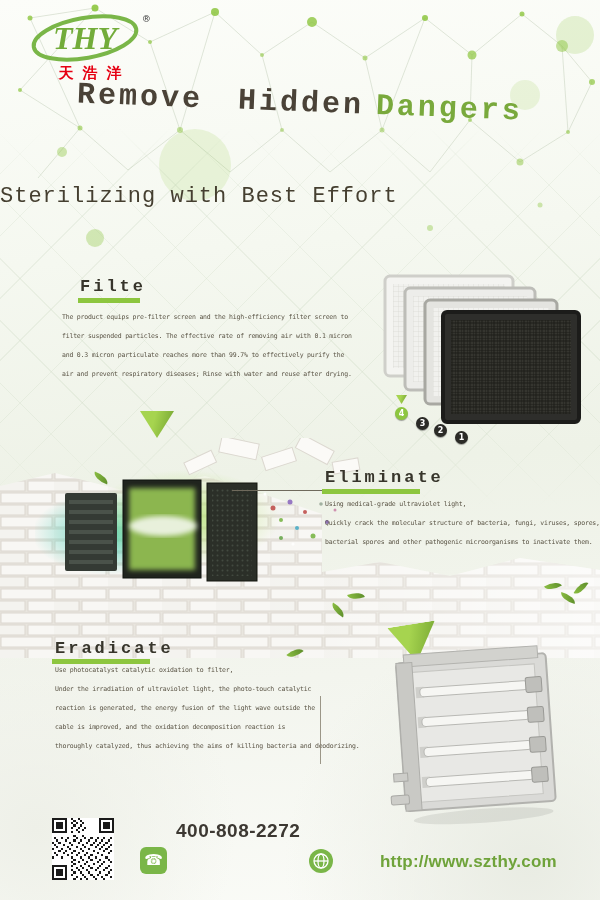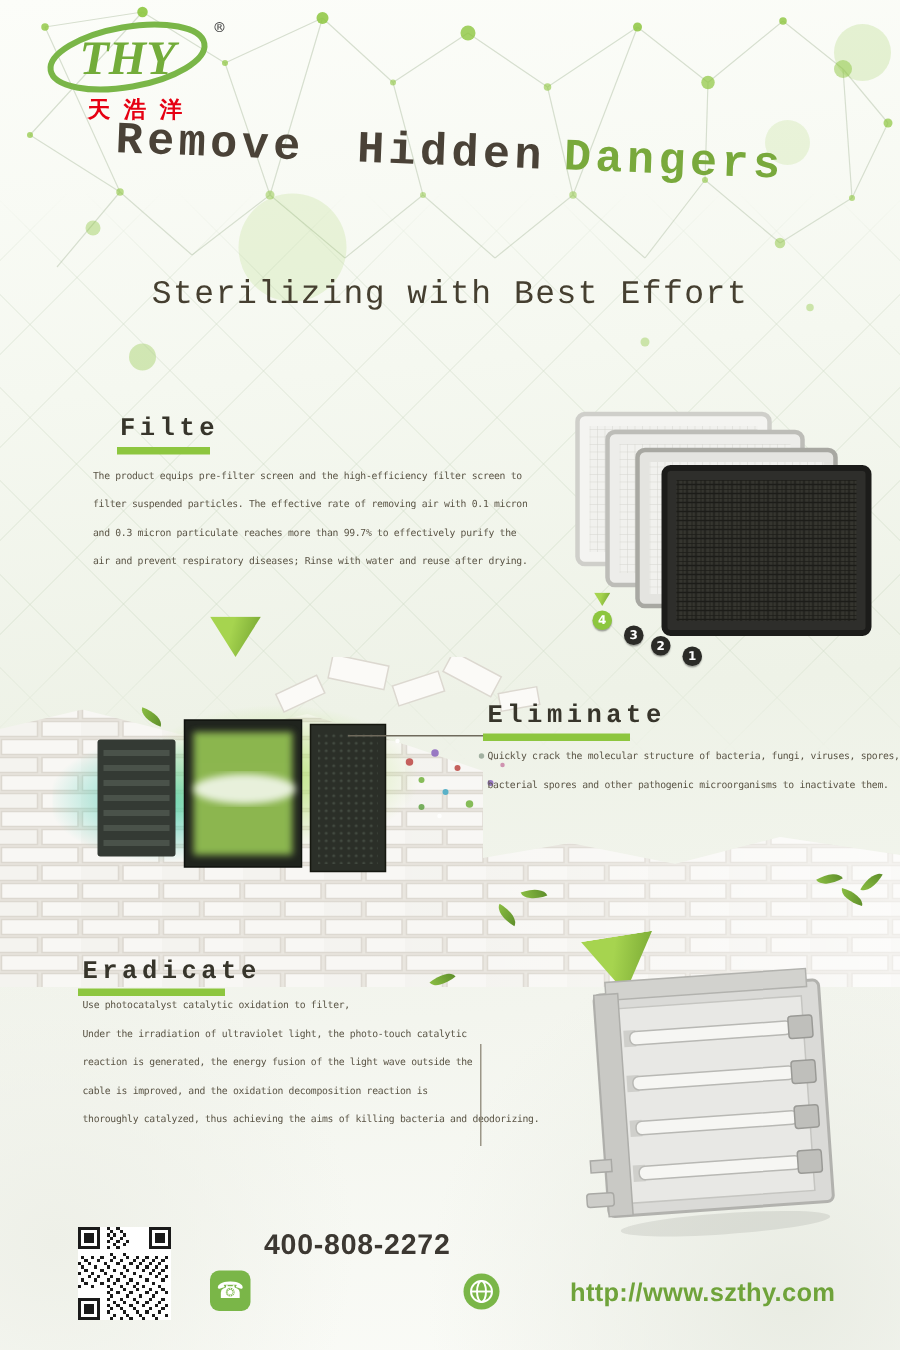--- a/index.html
+++ b/index.html
@@ -32,21 +32,21 @@
   }
   
   .hero-title{
     position:absolute; left:0; top:86px; width:600px; text-align:center;
     transform:rotate(2.2deg);
     font-family:"Liberation Mono",monospace; font-weight:700;
     font-size:30px; letter-spacing:3px; word-spacing:14px; color:#4a4237;
   }
   .hero-title .t2{ color:#79a93c; margin-left:12px; }
   .hero-sub{
-    position:absolute; left:0; top:184px; width:600px; text-align:center;
+    position:absolute; left:0; top:184px; width:600px; text-align:left;
     font-family:"Liberation Mono",monospace; font-size:22px; color:#453f30; letter-spacing:1px;
   }
   
   .sec-title{
     position:absolute; font-family:"Liberation Mono",monospace; font-weight:700;
     font-size:17px; letter-spacing:3px; color:#37352b;
   }
   .green-bar{ position:absolute; background:#8dc63f; height:5px; }
   .body-block{ position:absolute; }
   .body-line{
@@ -303,20 +303,21 @@
   <div class="badge b3">3</div>
   <div class="badge b2">2</div>
   <div class="badge b1">1</div>
   <div class="tri tri-tiny"></div>
   <div class="tri tri-left"></div>
 
   <div class="hline" style="left:232px;top:490px;width:90px"></div>
   <div class="sec-title" style="left:325px;top:468px">Eliminate</div>
   <div class="green-bar" style="left:322px;top:489px;width:98px"></div>
   <div class="body-block" style="left:325px;top:500px">
+    <div class="body-line">Using medical-grade ultraviolet light,</div>
     <div class="body-line">Quickly crack the molecular structure of bacteria, fungi, viruses, spores,</div>
     <div class="body-line">bacterial spores and other pathogenic microorganisms to inactivate them.</div>
   </div>
 
   <div class="sec-title" style="left:55px;top:639px">Eradicate</div>
   <div class="green-bar" style="left:52px;top:659px;width:98px"></div>
   <div class="body-block" style="left:55px;top:666px">
     <div class="body-line">Use photocatalyst catalytic oxidation to filter,</div>
     <div class="body-line">Under the irradiation of ultraviolet light, the photo-touch catalytic</div>
     <div class="body-line">reaction is generated, the energy fusion of the light wave outside the</div>

